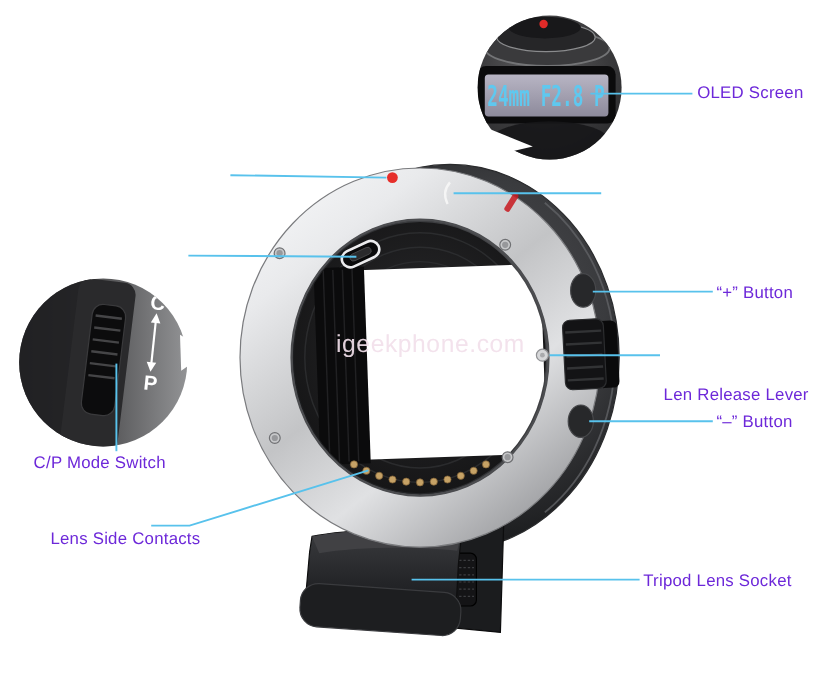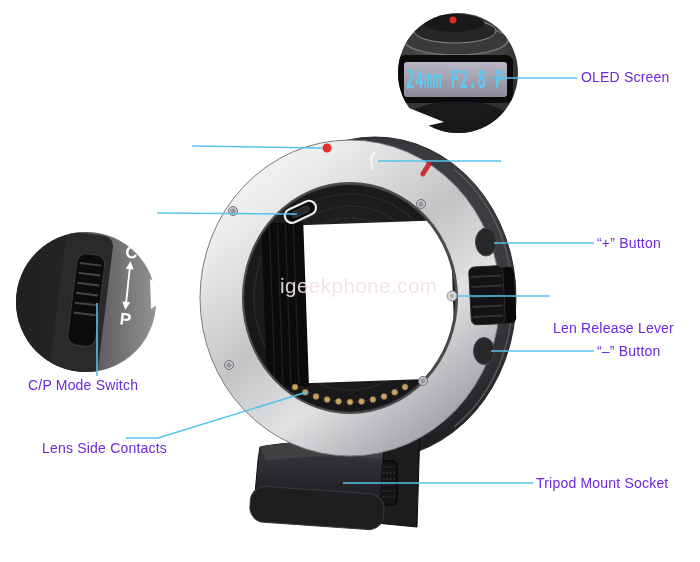--- a/index.html
+++ b/index.html
@@ -236,15 +236,15 @@
 
   <text x="280" y="293" font-size="20.5" letter-spacing="0.5" fill="#f2e0eb" opacity="0.92" font-family="Liberation Sans, sans-serif">igeekphone.com</text>
 </svg>
 
 <div class="lbl" style="left:581px;top:70px;">OLED Screen</div>
 <div class="lbl" style="left:597px;top:236px;">“+” Button</div>
 <div class="lbl" style="left:553px;top:289px;margin-top:32px;">Len Release Lever</div>
 <div class="lbl" style="left:597px;top:344px;">“–” Button</div>
 <div class="lbl" style="left:28px;top:378px;">C/P Mode Switch</div>
 <div class="lbl" style="left:42px;top:441px;">Lens Side Contacts</div>
-<div class="lbl" style="left:536px;top:476px;">Tripod Mount Socket</div>
+<div class="lbl" style="left:536px;top:476px;">Tripod Lens Socket</div>
 
 </div>
 
 </body></html>

